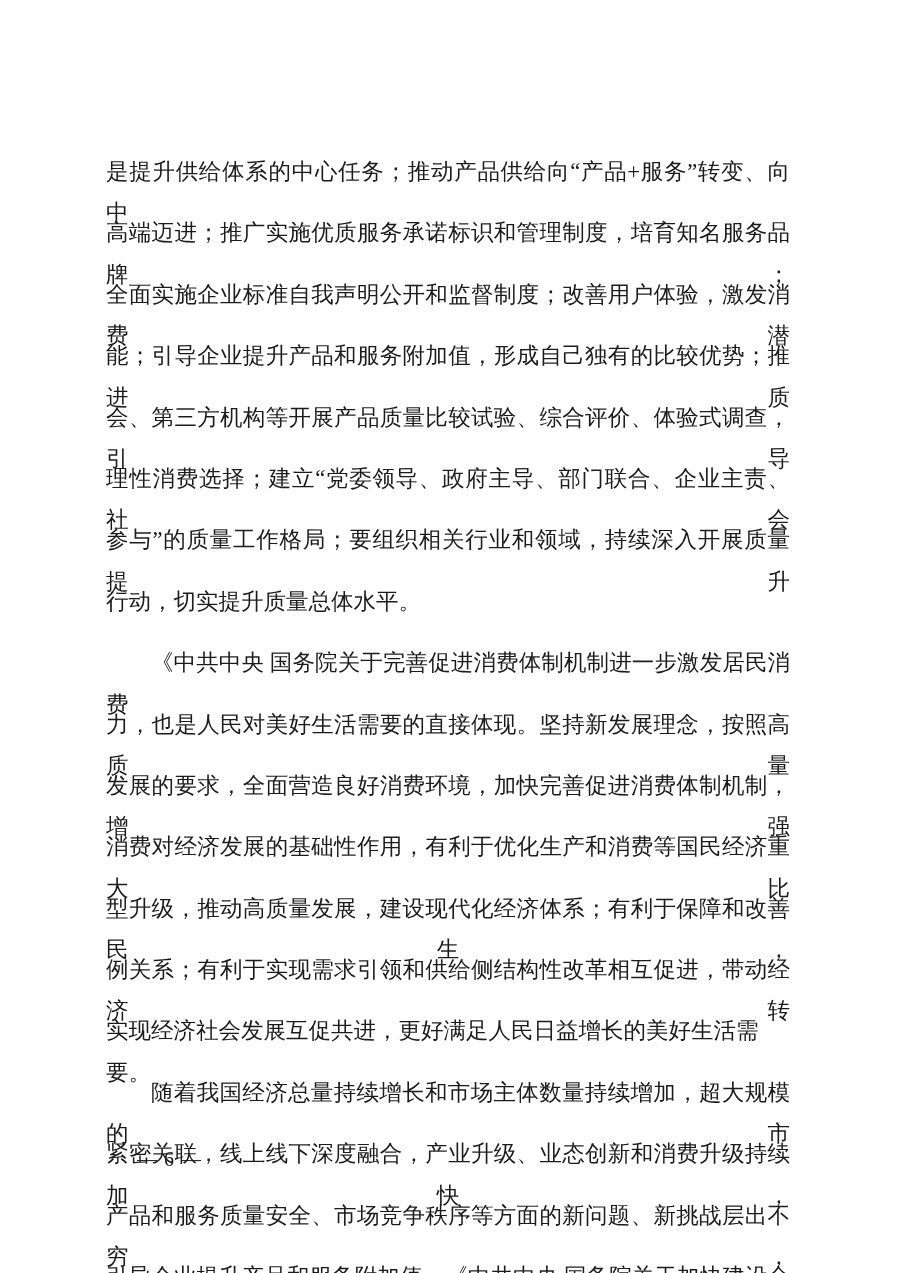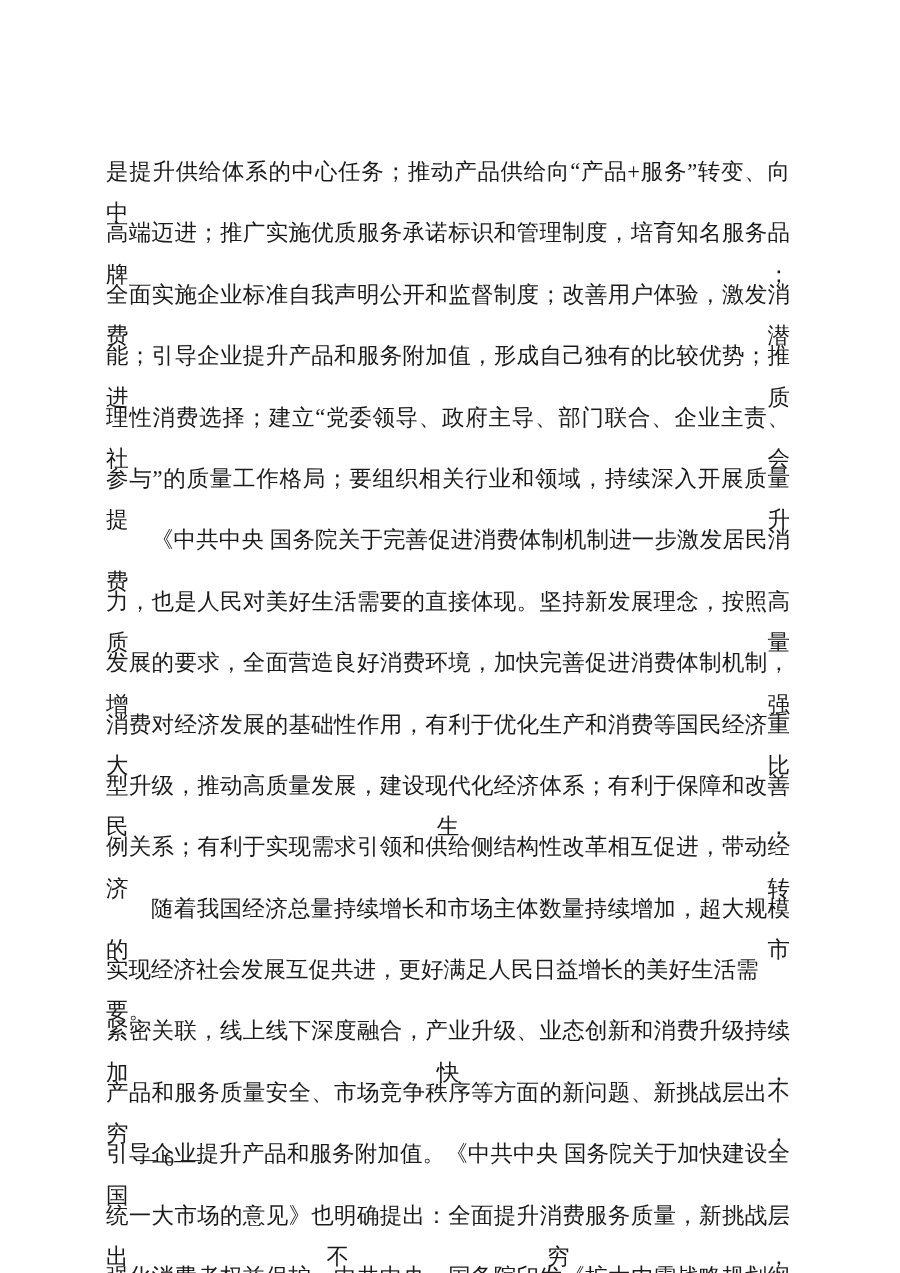--- a/index.html
+++ b/index.html
@@ -50,30 +50,32 @@
 </style>
 </head>
 <body>
 
 <div class="page">
   <div class="text-block">
       <div class="line fill">是提升供给体系的中心任务；推动产品供给向“产品+服务”转变、向中</div>
       <div class="line fill">高端迈进；推广实施优质服务承诺标识和管理制度，培育知名服务品牌；</div>
       <div class="line fill">全面实施企业标准自我声明公开和监督制度；改善用户体验，激发消费潜</div>
       <div class="line fill">能；引导企业提升产品和服务附加值，形成自己独有的比较优势；推进质</div>
+      <div class="line fill">会、第三方机构等开展产品质量比较试验、综合评价、体验式调查，引导</div>
       <div class="line fill">理性消费选择；建立“党委领导、政府主导、部门联合、企业主责、社会</div>
       <div class="line fill">参与”的质量工作格局；要组织相关行业和领域，持续深入开展质量提升</div>
+      <div class="line">行动，切实提升质量总体水平。</div>
       <div class="line fill indent">《中共中央 国务院关于完善促进消费体制机制进一步激发居民消费</div>
       <div class="line fill">力，也是人民对美好生活需要的直接体现。坚持新发展理念，按照高质量</div>
       <div class="line fill">发展的要求，全面营造良好消费环境，加快完善促进消费体制机制，增强</div>
       <div class="line fill">消费对经济发展的基础性作用，有利于优化生产和消费等国民经济重大比</div>
       <div class="line fill">型升级，推动高质量发展，建设现代化经济体系；有利于保障和改善民生，</div>
       <div class="line fill">例关系；有利于实现需求引领和供给侧结构性改革相互促进，带动经济转</div>
+      <div class="line">实现经济社会发展互促共进，更好满足人民日益增长的美好生活需要。</div>
       <div class="line fill indent">随着我国经济总量持续增长和市场主体数量持续增加，超大规模的市</div>
-      <div class="line">实现经济社会发展互促共进，更好满足人民日益增长的美好生活需要。</div>
       <div class="line fill">紧密关联，线上线下深度融合，产业升级、业态创新和消费升级持续加快，</div>
       <div class="line fill">产品和服务质量安全、市场竞争秩序等方面的新问题、新挑战层出不穷，</div>
       <div class="line fill">引导企业提升产品和服务附加值。《中共中央 国务院关于加快建设全国</div>
       <div class="line fill">统一大市场的意见》也明确提出：全面提升消费服务质量，新挑战层出不穷，</div>
       <div class="line fill">强化消费者权益保护。中共中央、国务院印发《扩大内需战略规划纲要</div>
       <div class="line">（2022–2035 年）》还提出：全面促进消费，加快消费提质升级。</div>
     </div>
   <div class="page-number">— 6 —</div>
 </div>
 

